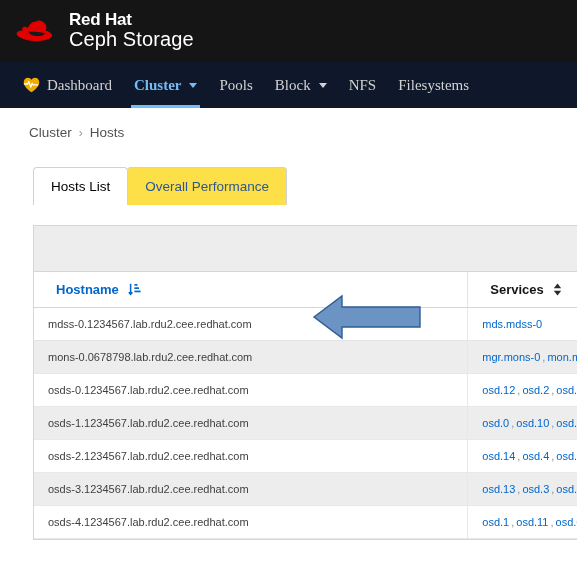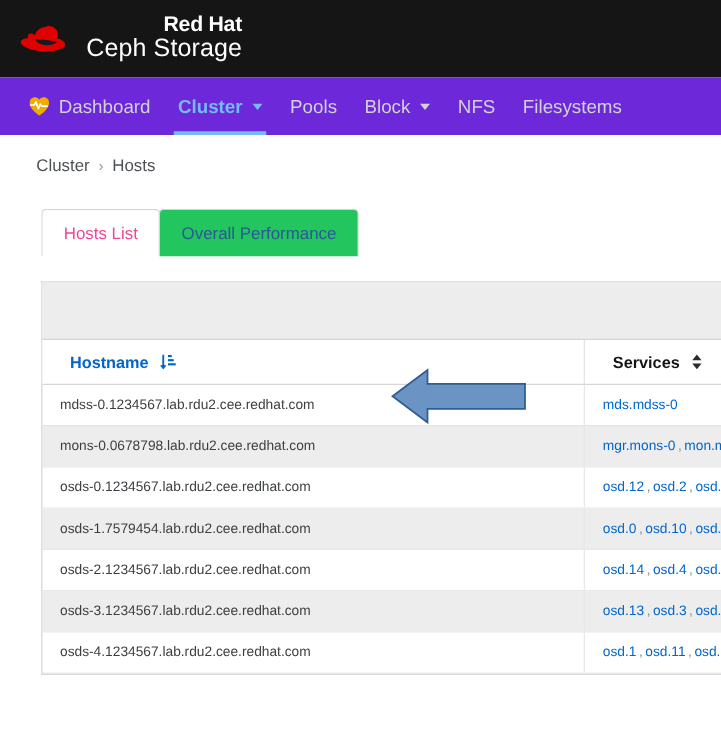--- a/index.html
+++ b/index.html
@@ -31,36 +31,36 @@
     display: flex;
     flex-direction: column;
     justify-content: center;
     line-height: 1.08;
   }
   .brand-line1 {
     color: #ffffff;
     font-size: 17px;
     font-weight: bold;
     letter-spacing: -0.2px;
-    text-align: right;
   }
   .brand-line2 {
     color: #ffffff;
     font-size: 20px;
     font-weight: normal;
     letter-spacing: 0.1px;
   }
 
   
   .nav-bar {
     height: 46px;
-    background: #6d28d9;
+    background: #0f172a;
     display: flex;
     align-items: stretch;
     padding-left: 12px;
+    font-family: Liberation Serif, serif;
   }
   .nav-item {
     display: flex;
     align-items: center;
     gap: 7px;
     padding: 0 11px;
     color: #d2d2d2;
     font-size: 15px;
     cursor: pointer;
     position: relative;
@@ -108,28 +108,28 @@
     position: relative;
     z-index: 2;
   }
   .tab {
     font-size: 13.5px;
     padding: 11px 17px;
     border: 1px solid #d2d2d2;
     border-bottom: none;
     border-radius: 4px 4px 0 0;
     cursor: pointer;
-    background: #22c55e;
+    background: #fde047;
     color: #2b5797;
     position: relative;
     white-space: nowrap;
   }
   .tab.active {
     background: #ffffff;
-    color: #ec4899;
+    color: #000000;
     z-index: 3;
   }
   .tab.active::after {
     content: "";
     position: absolute;
     left: 0; right: 0; bottom: -1px;
     height: 1px;
     background: #ffffff;
   }
   .tab + .tab { margin-left: -1px; }
@@ -313,21 +313,21 @@
           </tr>
           <tr>
             <td class="col-hostname">mons-0.0678798.lab.rdu2.cee.redhat.com</td>
             <td class="col-services"><span>mgr.mons-0</span><span class="svc-sep">,</span><span>mon.m</span></td>
           </tr>
           <tr>
             <td class="col-hostname">osds-0.1234567.lab.rdu2.cee.redhat.com</td>
             <td class="col-services"><span>osd.12</span><span class="svc-sep">,</span><span>osd.2</span><span class="svc-sep">,</span><span>osd.7</span></td>
           </tr>
           <tr>
-            <td class="col-hostname">osds-1.7579454.lab.rdu2.cee.redhat.com</td>
+            <td class="col-hostname">osds-1.1234567.lab.rdu2.cee.redhat.com</td>
             <td class="col-services"><span>osd.0</span><span class="svc-sep">,</span><span>osd.10</span><span class="svc-sep">,</span><span>osd.5</span></td>
           </tr>
           <tr>
             <td class="col-hostname">osds-2.1234567.lab.rdu2.cee.redhat.com</td>
             <td class="col-services"><span>osd.14</span><span class="svc-sep">,</span><span>osd.4</span><span class="svc-sep">,</span><span>osd.9</span></td>
           </tr>
           <tr>
             <td class="col-hostname">osds-3.1234567.lab.rdu2.cee.redhat.com</td>
             <td class="col-services"><span>osd.13</span><span class="svc-sep">,</span><span>osd.3</span><span class="svc-sep">,</span><span>osd.8</span></td>
           </tr>

